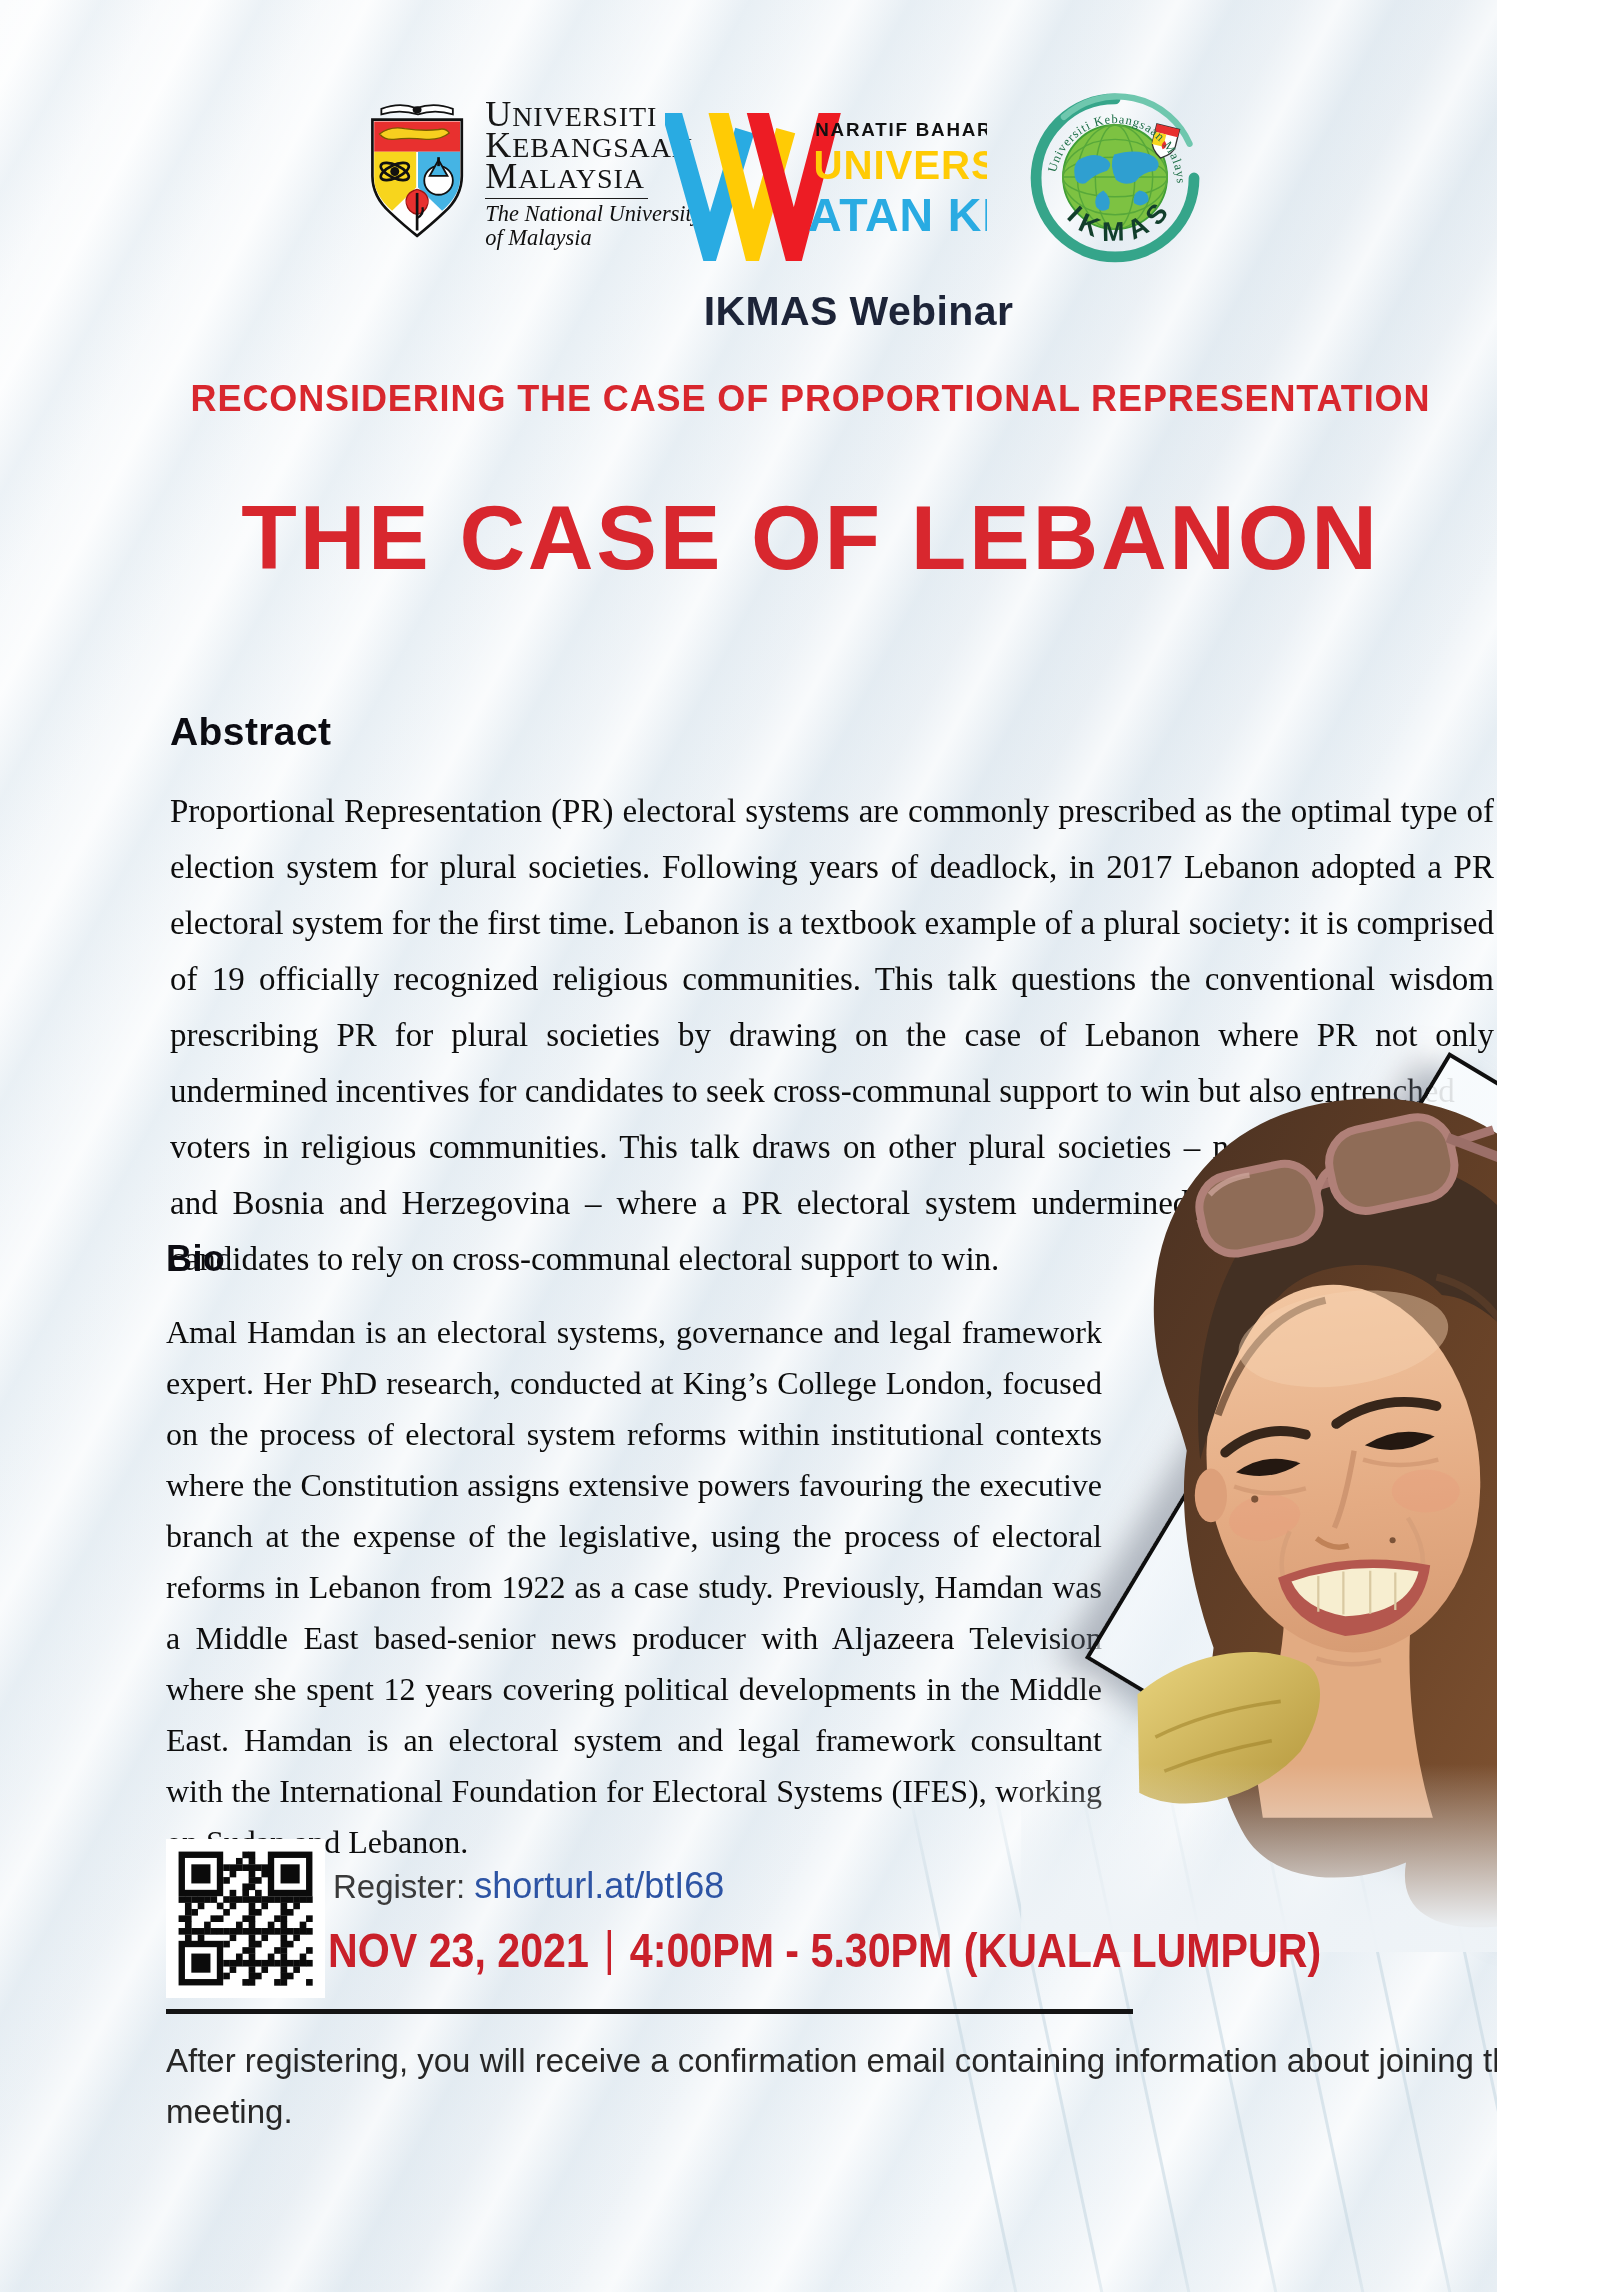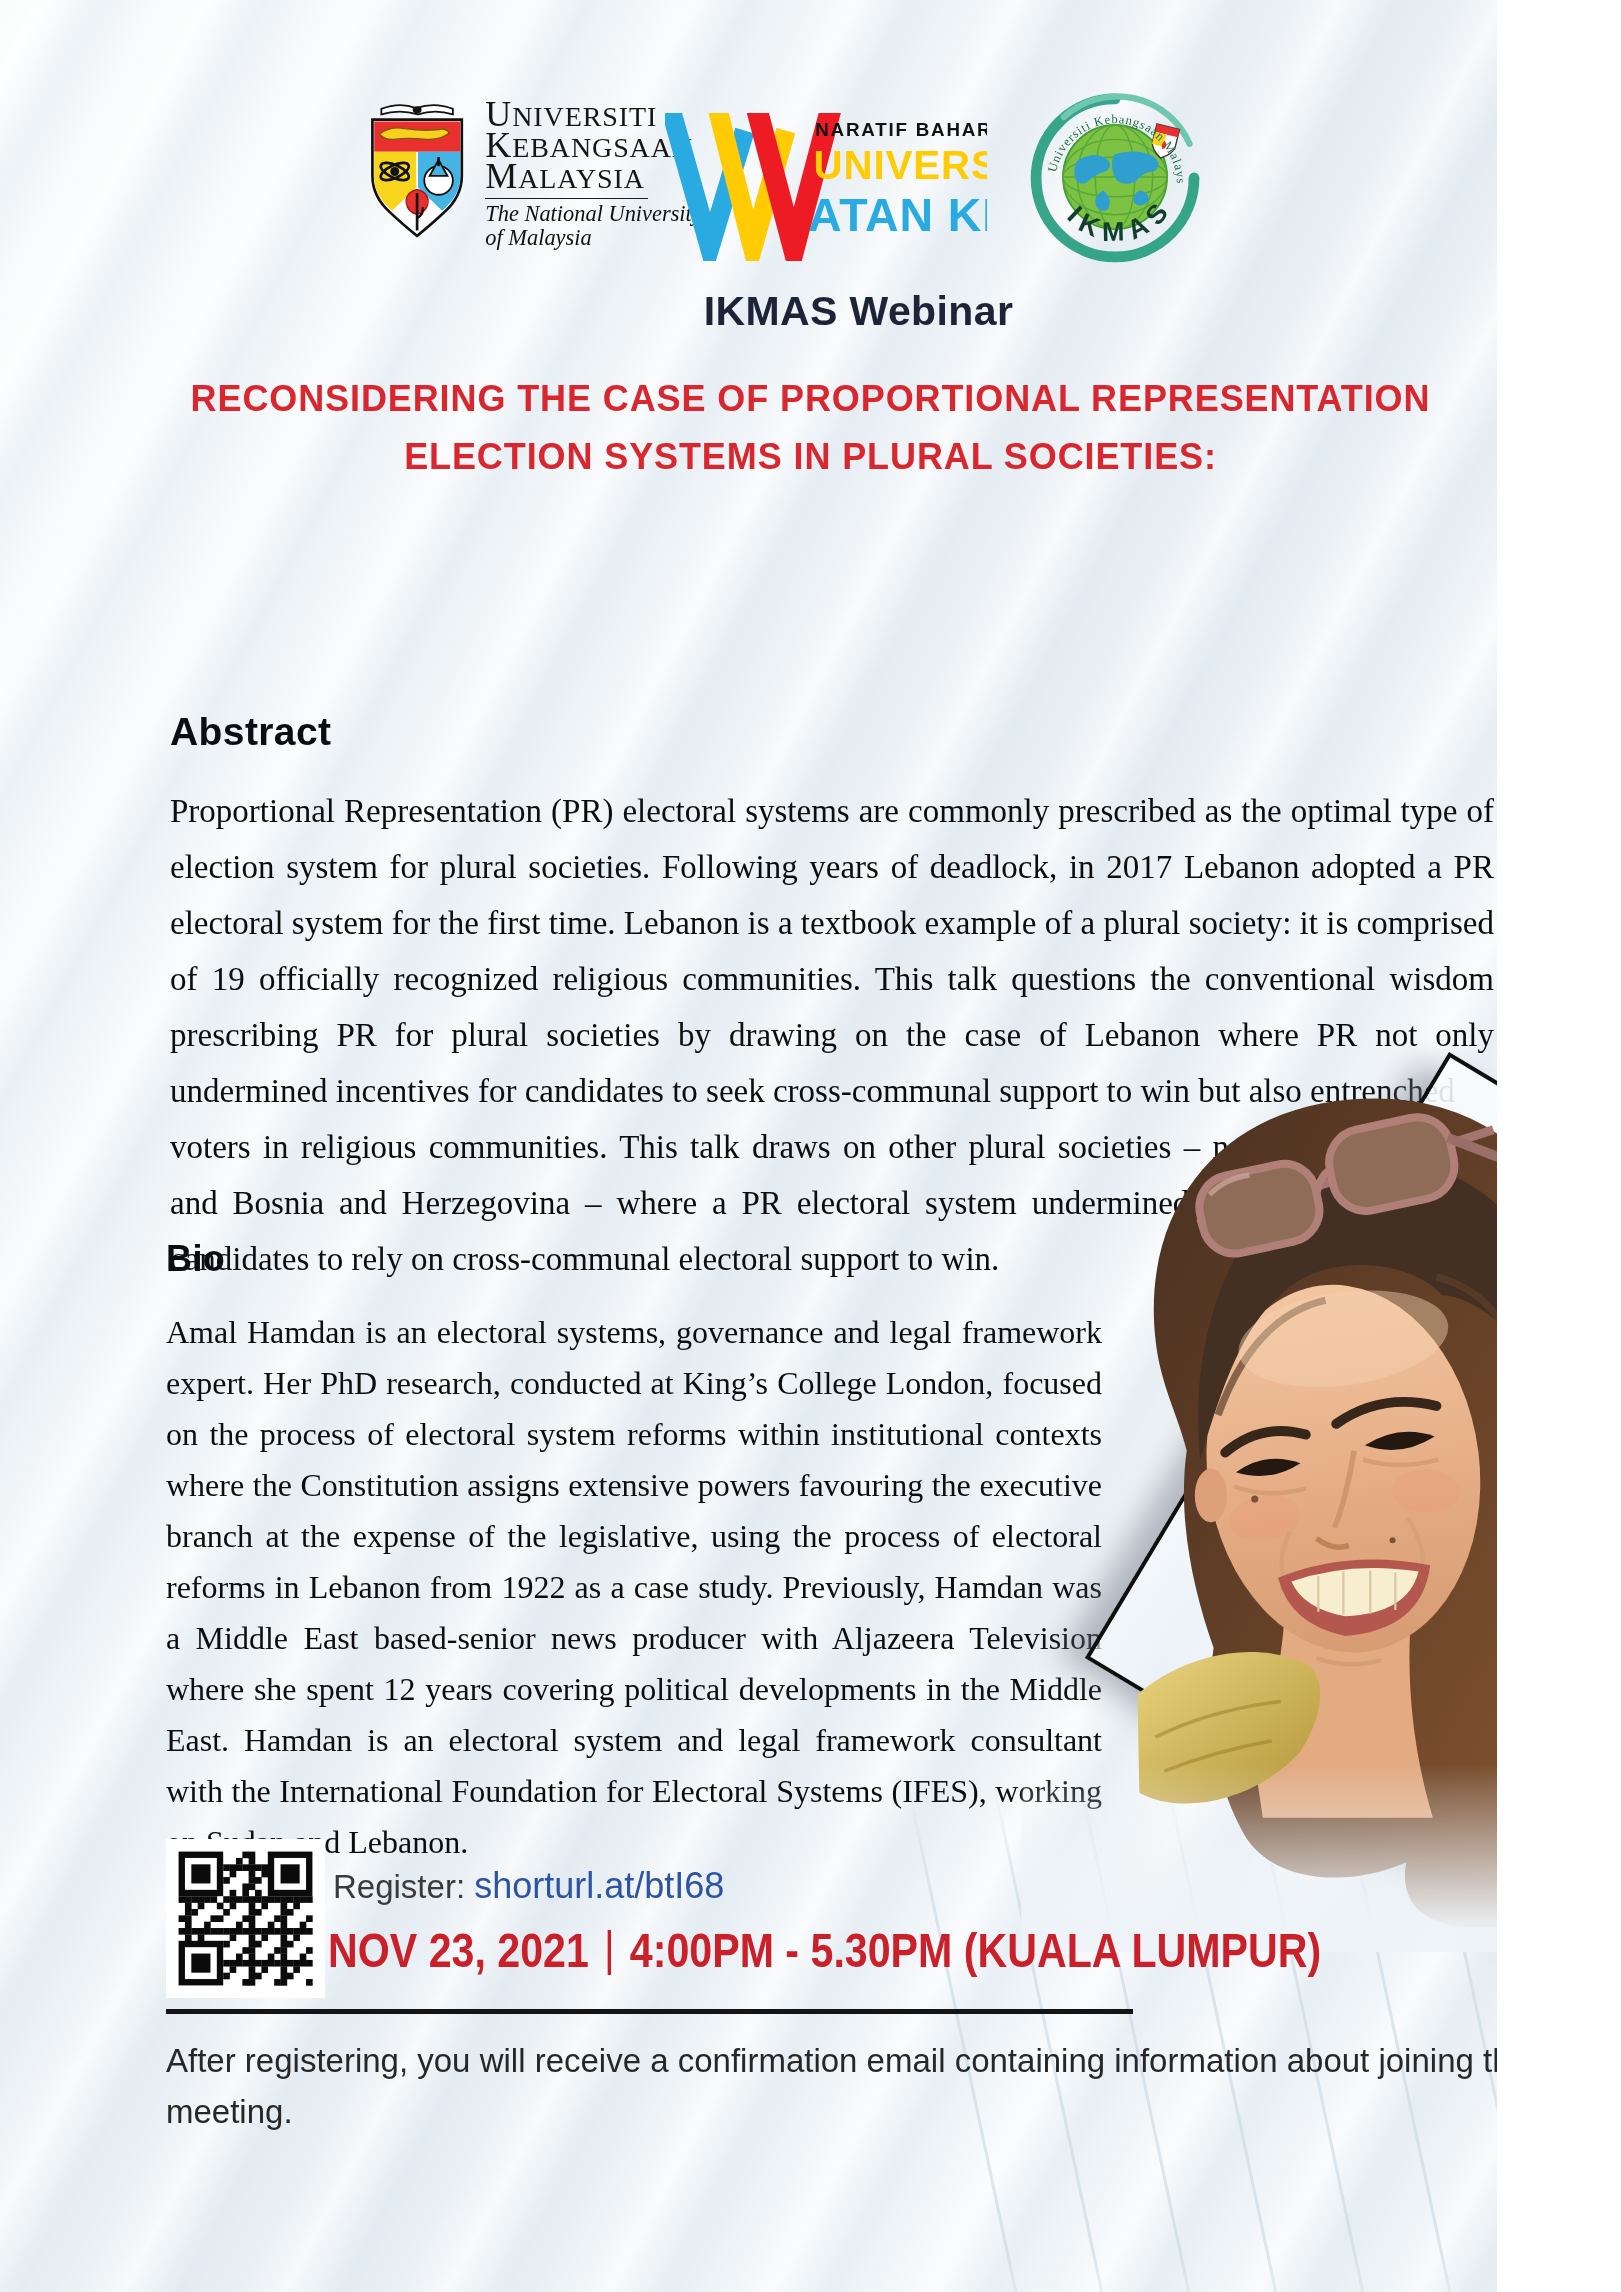--- a/index.html
+++ b/index.html
@@ -160,22 +160,22 @@
       </text>
       <text font-family="Liberation Sans, sans-serif" font-weight="bold" font-size="30" fill="#123f2c" letter-spacing="9">
         <textPath href="#arcBot" startOffset="22%">IKMAS</textPath>
       </text>
     </svg>
   </div>
 
   <div class="center-text webinar-h">IKMAS Webinar</div>
   <div class="center-text headline">
     <div>RECONSIDERING THE CASE OF PROPORTIONAL REPRESENTATION</div>
-    <div>ELECTION SYSTEMS IN PLURAL SOCIETIES:</div>
-  </div>
+  </div>
+  <div class="center-text main-title">THE CASE OF LEBANON</div>
 
   <div class="abstract-sec">
     <div class="sec-heading">Abstract</div>
     <div class="serif abstract-p1">Proportional Representation (PR) electoral systems are commonly prescribed as the optimal type of election system for plural societies. Following years of deadlock, in 2017 Lebanon adopted a PR electoral system for the first time. Lebanon is a textbook example of a plural society: it is comprised of 19 officially recognized religious communities. This talk questions the conventional wisdom prescribing PR for plural societies by drawing on the case of Lebanon where PR not only undermined incentives for candidates to seek cross-communal support to win but also entrenched</div>
     <div class="serif abstract-p2">voters in religious communities. This talk draws on other plural societies – namely Iraq and Bosnia and Herzegovina – where a PR electoral system undermined the need for candidates to rely on cross-communal electoral support to win.</div>
   </div>
 
   <div class="bio-sec">
     <div class="sec-heading bio-h">Bio</div>
     <div class="serif bio-p">Amal Hamdan is an electoral systems, governance and legal framework expert. Her PhD research, conducted at King’s College London, focused on the process of electoral system reforms within institutional contexts where the Constitution assigns extensive powers favouring the executive branch at the expense of the legislative, using the process of electoral reforms in Lebanon from 1922 as a case study. Previously, Hamdan was a Middle East based-senior news producer with Aljazeera Television where she spent 12 years covering political developments in the Middle East. Hamdan is an electoral system and legal framework consultant with the International Foundation for Electoral Systems (IFES), working on Sudan and Lebanon.</div>

